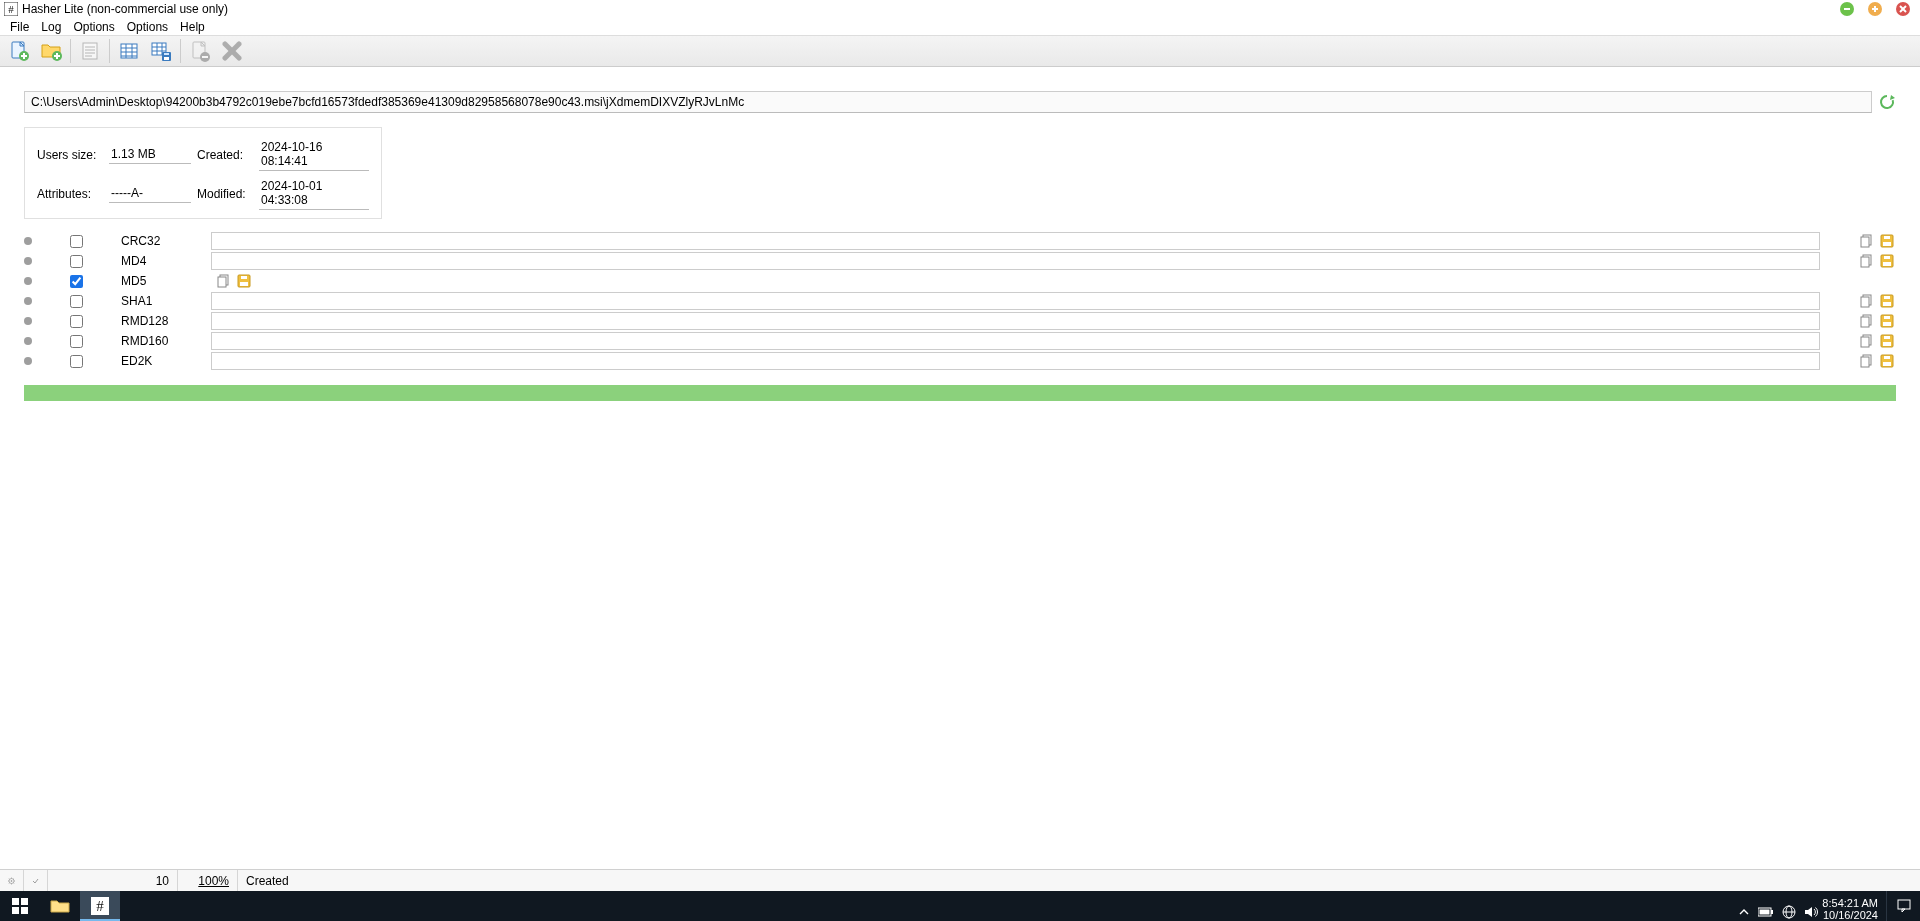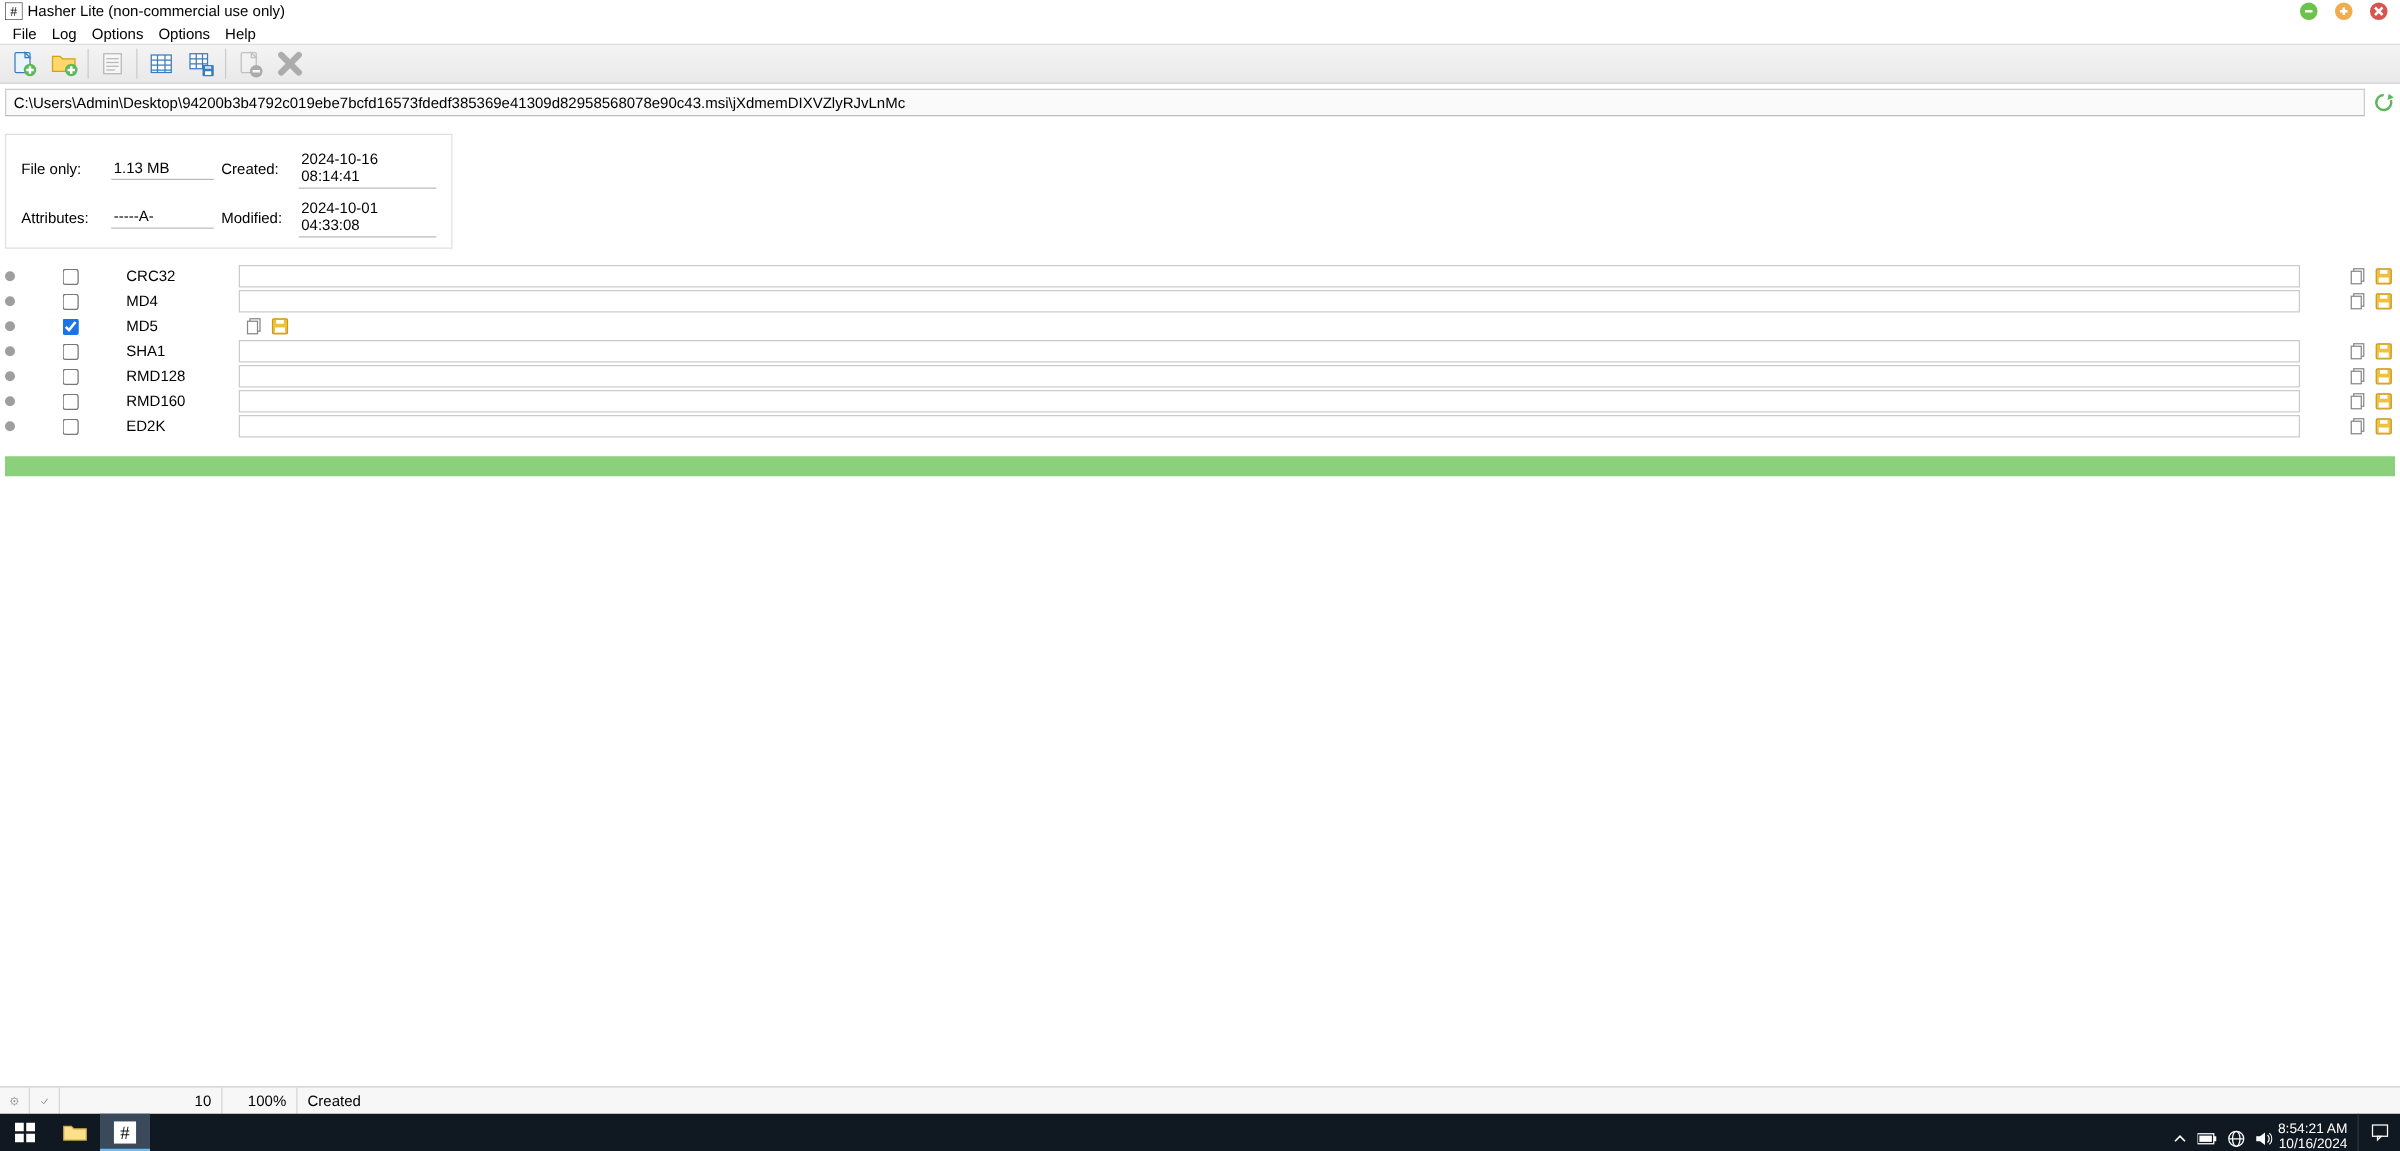--- a/index.html
+++ b/index.html
@@ -19,21 +19,21 @@
 .menubar { height: 17px; display:flex; align-items:center; padding: 0 4px; gap: 0; background:#fff; }
 .menubar span { padding: 0 6px; font-size: 12px; cursor: default; }
 
 
 .toolbar { height: 32px; background: linear-gradient(#f4f4f4,#e9e9e9); border-top:1px solid #ddd; border-bottom:1px solid #ccc; display:flex; align-items:center; padding: 0 4px; gap: 2px; }
 .tool { width:30px; height:28px; display:inline-flex; align-items:center; justify-content:center; border:1px solid transparent; border-radius:2px; }
 .tool.disabled { opacity:.55; }
 .tool-sep { width:1px; height:24px; background:#ccc; margin:0 2px; }
 
 
-.content { position:relative; padding: 4px; }
+.content { position:relative; padding: 24px; }
 
 
 .path-row { display:flex; align-items:center; gap:6px; margin-bottom: 14px; }
 .path-input { flex:1; height:22px; padding:2px 6px; font-size:12px; border:1px solid #ccc; border-bottom-color:#bbb; background:#fafafa; }
 .refresh-btn svg { display:block; }
 
 
 .infopanel { display:inline-block; border:1px solid #e0e0e0; padding:10px 12px 8px; margin-bottom:12px; }
 .infogrid { display:grid; grid-template-columns: 66px 82px 56px 110px; column-gap: 6px; row-gap: 6px; align-items:center; font-size:12px; }
 .infogrid .val { border-bottom:1px solid #bbb; padding:2px 2px; min-width:70px; }
@@ -48,21 +48,21 @@
 .hash-row .row-actions { display:flex; gap:2px; margin-left:4px; }
 .mini-btn { width:18px; height:16px; display:inline-flex; align-items:center; justify-content:center; cursor:default; }
 
 
 .progress { margin-top:14px; height:16px; background:#8bd17c; border-radius:0; }
 
 
 .statusbar { position:absolute; bottom:30px; left:0; right:0; height:22px; border-top:1px solid #d0d0d0; background:#f7f7f7; display:flex; align-items:center; font-size:12px; }
 .statusbar .sb-cell { padding:0 8px; border-right:1px solid #d6d6d6; height:100%; display:flex; align-items:center; }
 .statusbar .sb-count { width:130px; justify-content:flex-end; }
-.statusbar .sb-pct { width:60px; justify-content:flex-end; }
+.statusbar .sb-pct { width:60px; justify-content:flex-end;text-decoration:underline; }
 .statusbar .sb-state { flex:0 0 auto; padding-left:8px; }
 
 
 .taskbar { position:absolute; bottom:0; left:0; right:0; height:30px; background:#101821; display:flex; align-items:stretch; color:#fff; }
 .task-btn { width:40px; display:flex; align-items:center; justify-content:center; }
 .task-btn.active { background:#3a4a5a; box-shadow: inset 0 -2px 0 #76b9ed; }
 .taskbar .tray { margin-left:auto; display:flex; align-items:flex-end; gap:4px; padding:0 8px; font-size:11px; }
 .tray-icons { display:flex; gap:8px; align-items:center; }
 .tray-clock { text-align:right; line-height:1.1; }
 .notif-btn { width:34px; display:flex; align-items:center; justify-content:center; border-left:1px solid #2a3542; }
@@ -191,21 +191,21 @@
           <svg width="18" height="18" viewBox="0 0 18 18">
               <path d="M9 3a6 6 0 1 0 5.7 4.1" fill="none" stroke="#5cb85c" stroke-width="2"></path>
               <polygon points="13,2 17,5 12,7" fill="#5cb85c"></polygon>
             </svg>
         </span>
       </div>
 
       
       <div class="infopanel">
         <div class="infogrid">
-          <span>File only:</span>
+          <span>Users size:</span>
           <span class="val">1.13 MB</span>
           <span>Created:</span>
           <span class="val">2024-10-16 08:14:41</span>
           <span>Attributes:</span>
           <span class="val">-----A-</span>
           <span>Modified:</span>
           <span class="val">2024-10-01 04:33:08</span>
         </div>
       </div>
 

